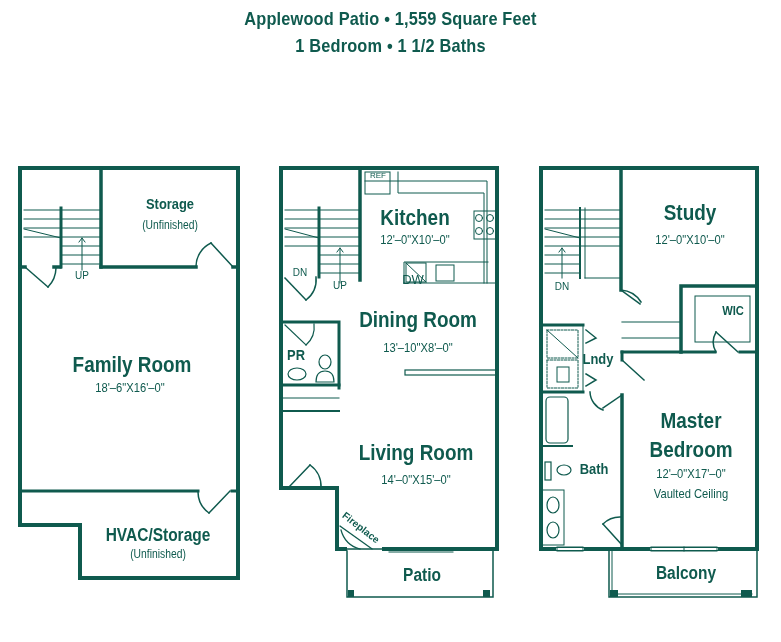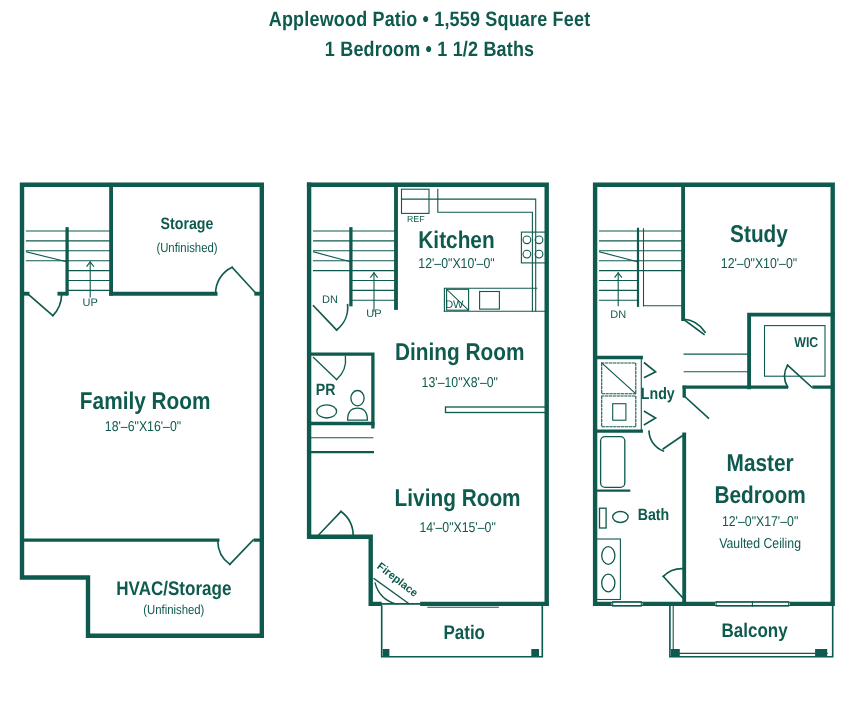--- a/index.html
+++ b/index.html
@@ -227,24 +227,24 @@
 </svg>
 
 <div class="lbl sm" style="left:170px;top:195px;">Storage</div>
 <div class="sub" style="left:170px;top:218px;font-size:12px;">(Unfinished)</div>
 <div class="tiny" style="left:82px;top:270px;">UP</div>
 <div class="lbl big" style="left:132px;top:352px;">Family Room</div>
 <div class="sub" style="left:130px;top:380px;">18'–6"X16'–0"</div>
 <div class="lbl med" style="left:158px;top:525px;">HVAC/Storage</div>
 <div class="sub" style="left:158px;top:547px;font-size:12px;">(Unfinished)</div>
 
-<div class="tiny" style="left:378px;top:171px;font-size:8px;margin-top:24px;">REF</div>
+<div class="tiny" style="left:378px;top:171px;font-size:8px;">REF</div>
 <div class="lbl big" style="left:415px;top:205px;">Kitchen</div>
 <div class="sub" style="left:415px;top:232px;">12'–0"X10'–0"</div>
-<div class="tiny" style="left:413px;top:272px;font-size:10px;">DW</div>
+<div class="tiny" style="left:413px;top:272px;font-size:13px;">DW</div>
 <div class="tiny" style="left:300px;top:267px;">DN</div>
 <div class="tiny" style="left:340px;top:280px;">UP</div>
 <div class="lbl big" style="left:418px;top:307px;">Dining Room</div>
 <div class="sub" style="left:418px;top:340px;">13'–10"X8'–0"</div>
 <div class="lbl sm" style="left:296px;top:346px;">PR</div>
 <div class="lbl big" style="left:416px;top:440px;">Living Room</div>
 <div class="sub" style="left:416px;top:472px;">14'–0"X15'–0"</div>
 <div class="lbl" style="left:361px;top:522px;font-size:10px;transform:translateX(-50%) rotate(38deg);">Fireplace</div>
 <div class="lbl med" style="left:422px;top:565px;">Patio</div>
 

